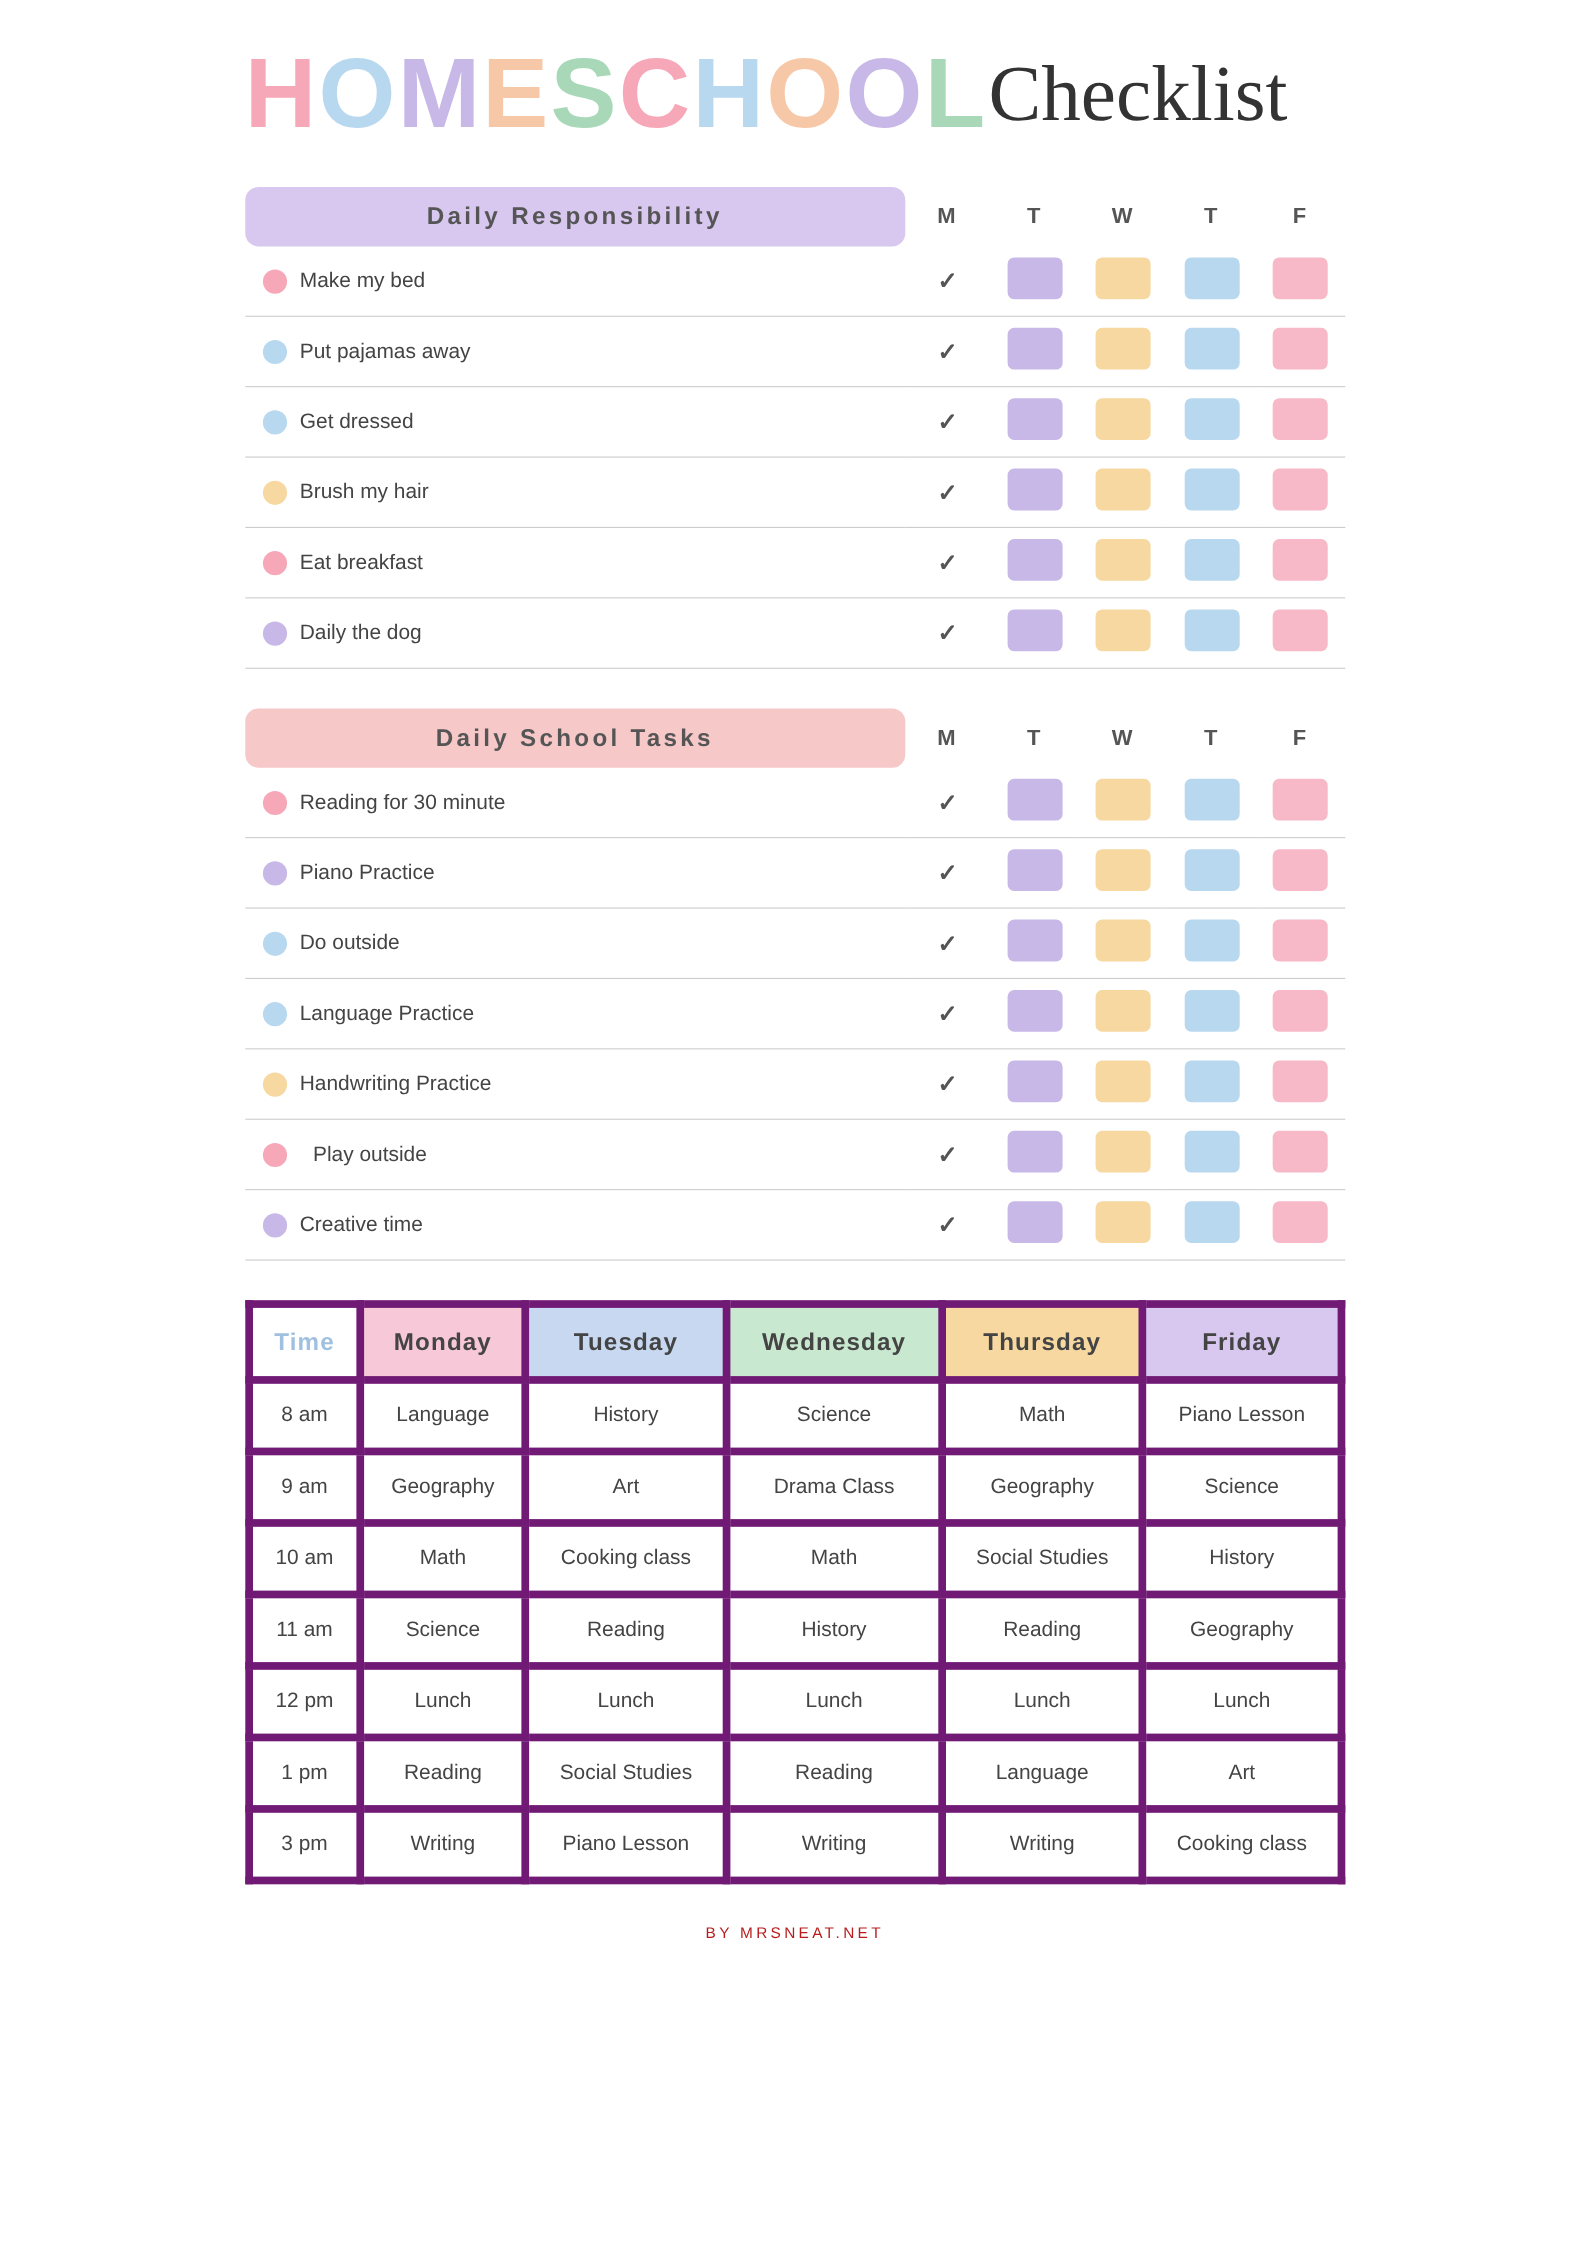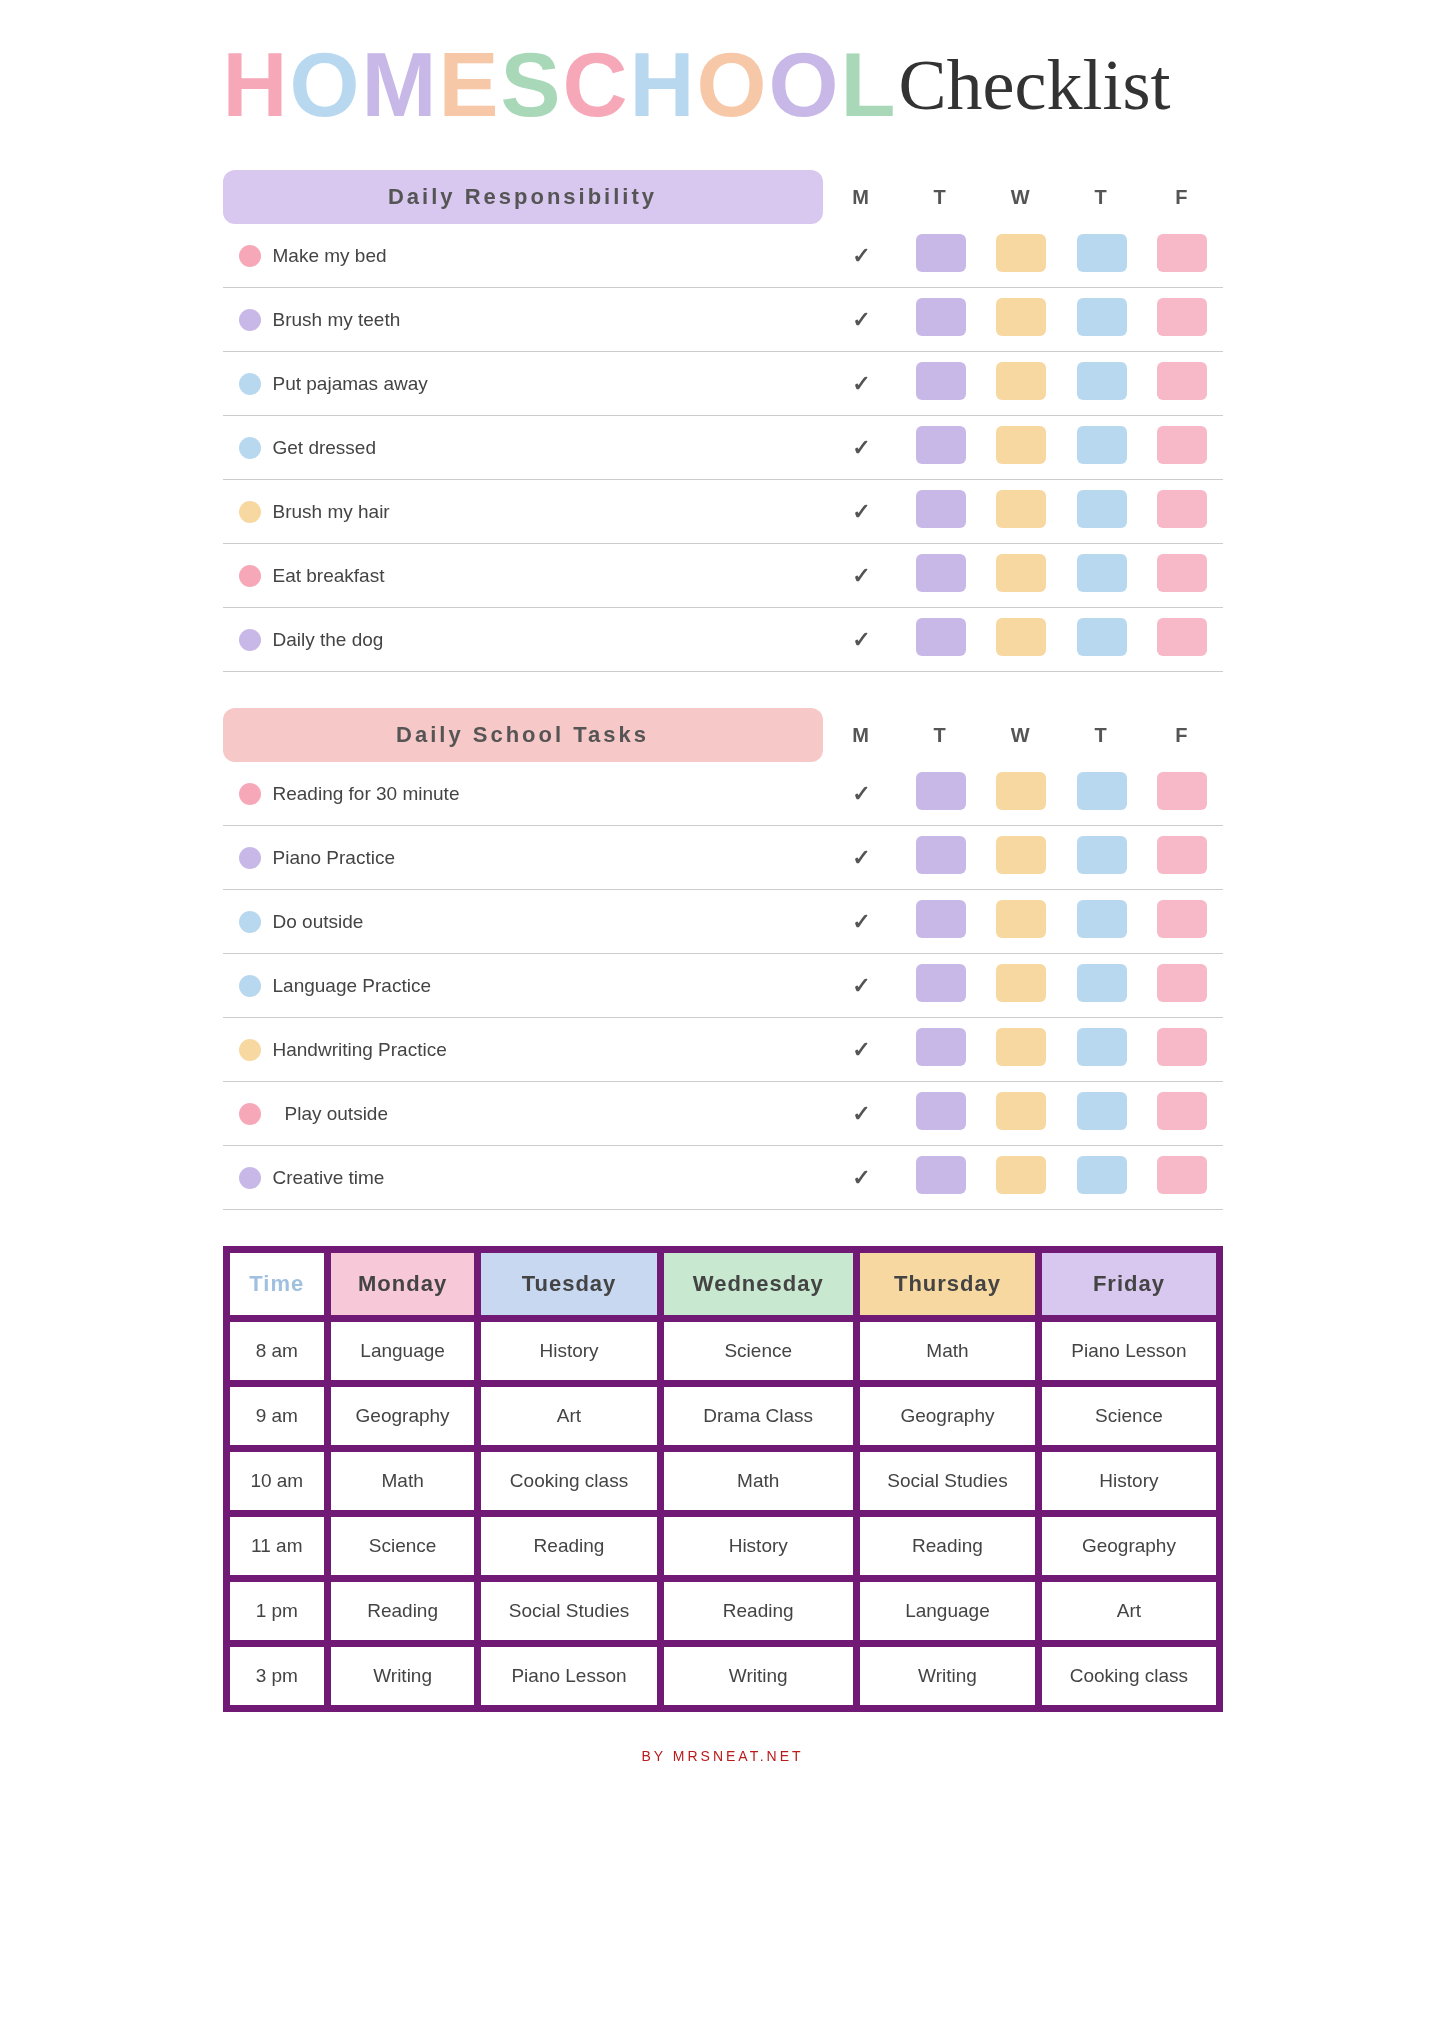--- a/index.html
+++ b/index.html
@@ -180,33 +180,20 @@
           <td class="day-header">T</td>
           <td class="day-header">F</td>
         </tr>
       </thead>
       <tbody id="resp-body">
       <tr class="item-row">
             <td style="display: table-cell; vertical-align: middle;">
               <div style="display:flex;align-items:center;gap:12px;padding-left:10px;">
         <span class="dot" style="background:#f7a8b8;"></span>
         <span style="font-size:19px;color:#444;">Make my bed</span>
-      </div>
-            </td>
-            <td class="checkmark-cell"><span class="checkmark">✓</span></td>
-            <td style="text-align: center;"><span class="color-box box-purple"></span></td>
-            <td style="text-align: center;"><span class="color-box box-yellow"></span></td>
-            <td style="text-align: center;"><span class="color-box box-blue"></span></td>
-            <td style="text-align: center;"><span class="color-box box-pink"></span></td>
-          </tr>
-          <tr class="item-row">
-            <td style="display: table-cell; vertical-align: middle;">
-              <div style="display:flex;align-items:center;gap:12px;padding-left:10px;">
-        <span class="dot" style="background:#c8b8e8;"></span>
-        <span style="font-size:19px;color:#444;">Brush my teeth</span>
       </div>
             </td>
             <td class="checkmark-cell"><span class="checkmark">✓</span></td>
             <td style="text-align: center;"><span class="color-box box-purple"></span></td>
             <td style="text-align: center;"><span class="color-box box-yellow"></span></td>
             <td style="text-align: center;"><span class="color-box box-blue"></span></td>
             <td style="text-align: center;"><span class="color-box box-pink"></span></td>
           </tr>
           <tr class="item-row">
             <td style="display: table-cell; vertical-align: middle;">
@@ -424,20 +411,28 @@
           </tr>
           <tr>
             <td>11 am</td>
             <td>Science</td>
             <td>Reading</td>
             <td>History</td>
             <td>Reading</td>
             <td>Geography</td>
           </tr>
           <tr>
+            <td>12 pm</td>
+            <td>Lunch</td>
+            <td>Lunch</td>
+            <td>Lunch</td>
+            <td>Lunch</td>
+            <td>Lunch</td>
+          </tr>
+          <tr>
             <td>1 pm</td>
             <td>Reading</td>
             <td>Social Studies</td>
             <td>Reading</td>
             <td>Language</td>
             <td>Art</td>
           </tr>
           <tr>
             <td>3 pm</td>
             <td>Writing</td>

